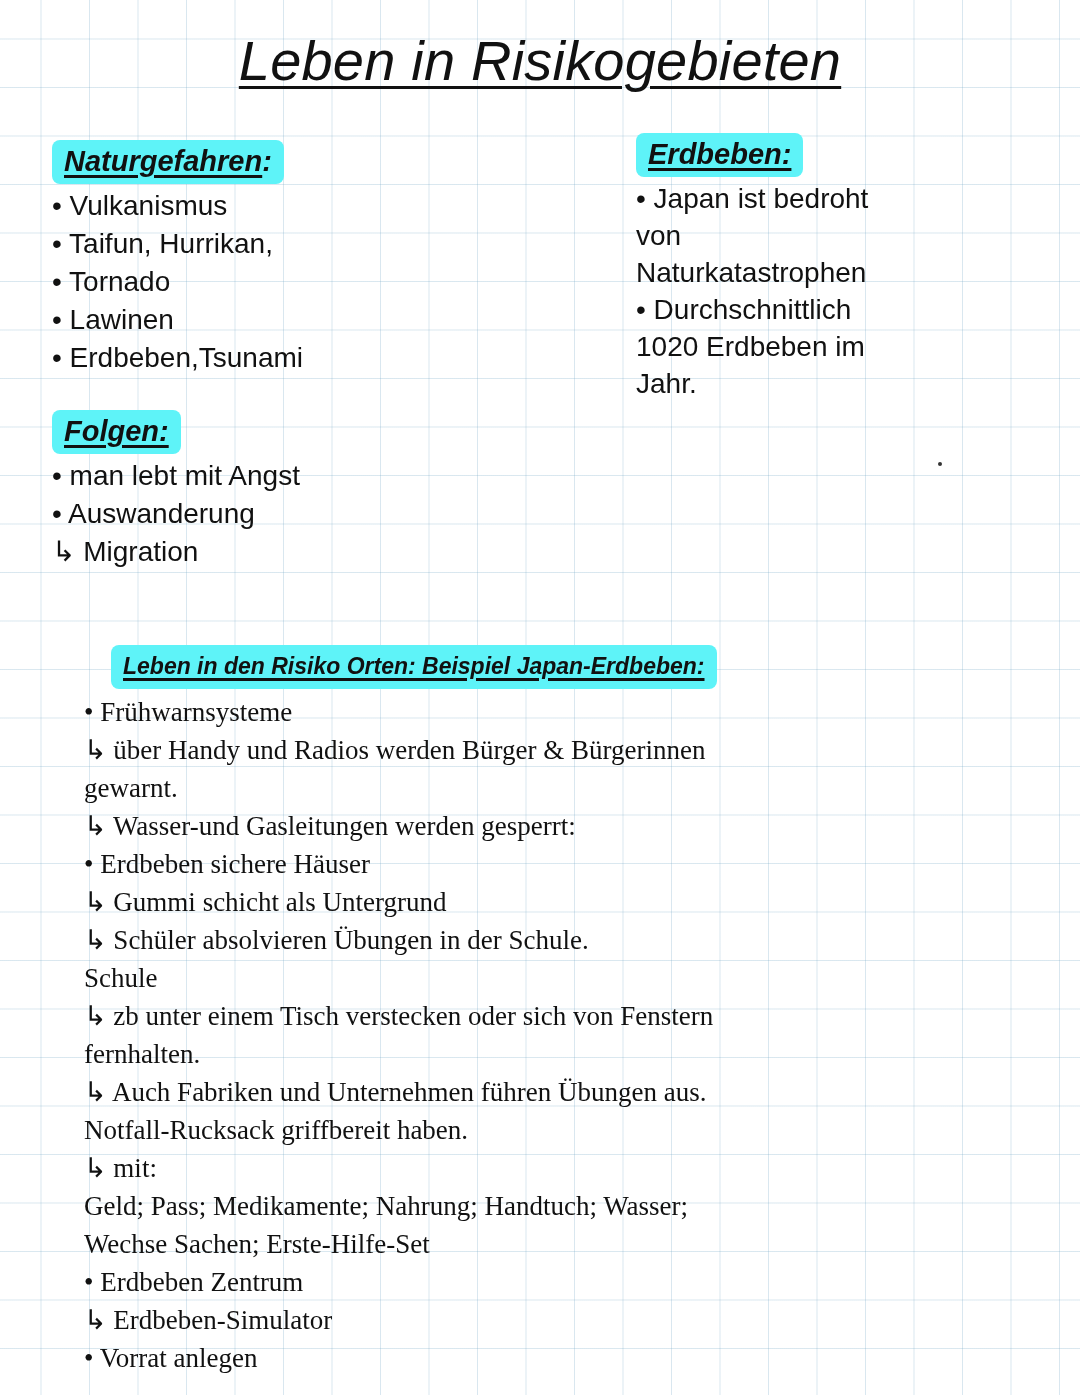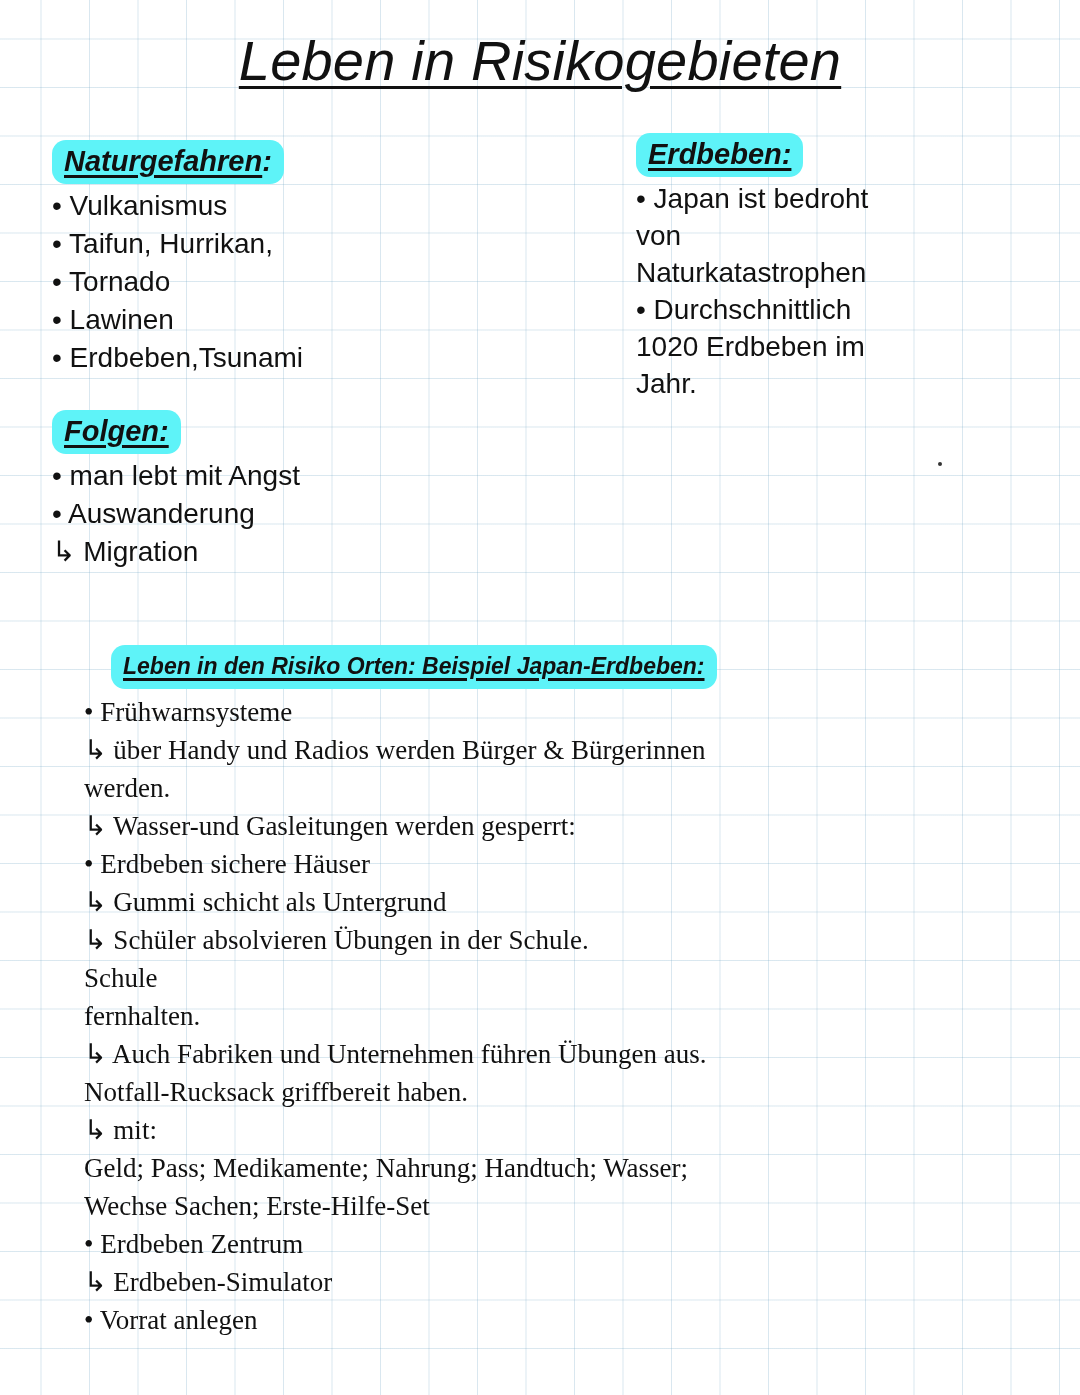--- a/index.html
+++ b/index.html
@@ -43,21 +43,21 @@
     font-style: italic;
     letter-spacing: 0.2px;
   }
   .title span.u {
     text-decoration: underline;
     text-underline-offset: 6px;
     text-decoration-thickness: 3px;
   }
   .hl {
     background: #5ef3f8;
-    border-radius: 14px;
+    border-radius: 8px;
     padding: 1px 12px 3px 12px;
     display: inline-block;
     font-weight: bold;
     font-style: italic;
   }
   .hl .u {
     text-decoration: underline;
     text-underline-offset: 4px;
     text-decoration-thickness: 2.5px;
   }
@@ -154,26 +154,27 @@
     <div class="line">1020 Erdbeben im</div>
     <div class="line">Jahr.</div>
   </div>
 
   <div class="tiny-dot"></div>
 
   <div class="block" id="japan-block">
     <div class="head-line"><span class="hl"><span class="u">Leben in den Risiko Orten: Beispiel Japan-Erdbeben:</span></span></div>
     <div class="line">• Frühwarnsysteme</div>
     <div class="line">↳ über Handy und Radios werden Bürger &amp; Bürgerinnen</div>
-    <div class="line">werden.</div>
+    <div class="line">gewarnt.</div>
     <div class="line">↳ Wasser-und Gasleitungen werden gesperrt:</div>
     <div class="line">• Erdbeben sichere Häuser</div>
     <div class="line">↳ Gummi schicht als Untergrund</div>
     <div class="line">↳ Schüler absolvieren Übungen in der Schule.</div>
     <div class="line">Schule</div>
+    <div class="line">↳ zb unter einem Tisch verstecken oder sich von Fenstern</div>
     <div class="line">fernhalten.</div>
     <div class="line">↳ Auch Fabriken und Unternehmen führen Übungen aus.</div>
     <div class="line">Notfall-Rucksack griffbereit haben.</div>
     <div class="line">↳ mit:</div>
     <div class="line">Geld; Pass; Medikamente; Nahrung; Handtuch; Wasser;</div>
     <div class="line">Wechse Sachen; Erste-Hilfe-Set</div>
     <div class="line">• Erdbeben Zentrum</div>
     <div class="line">↳ Erdbeben-Simulator</div>
     <div class="line">• Vorrat anlegen</div>
   </div>

